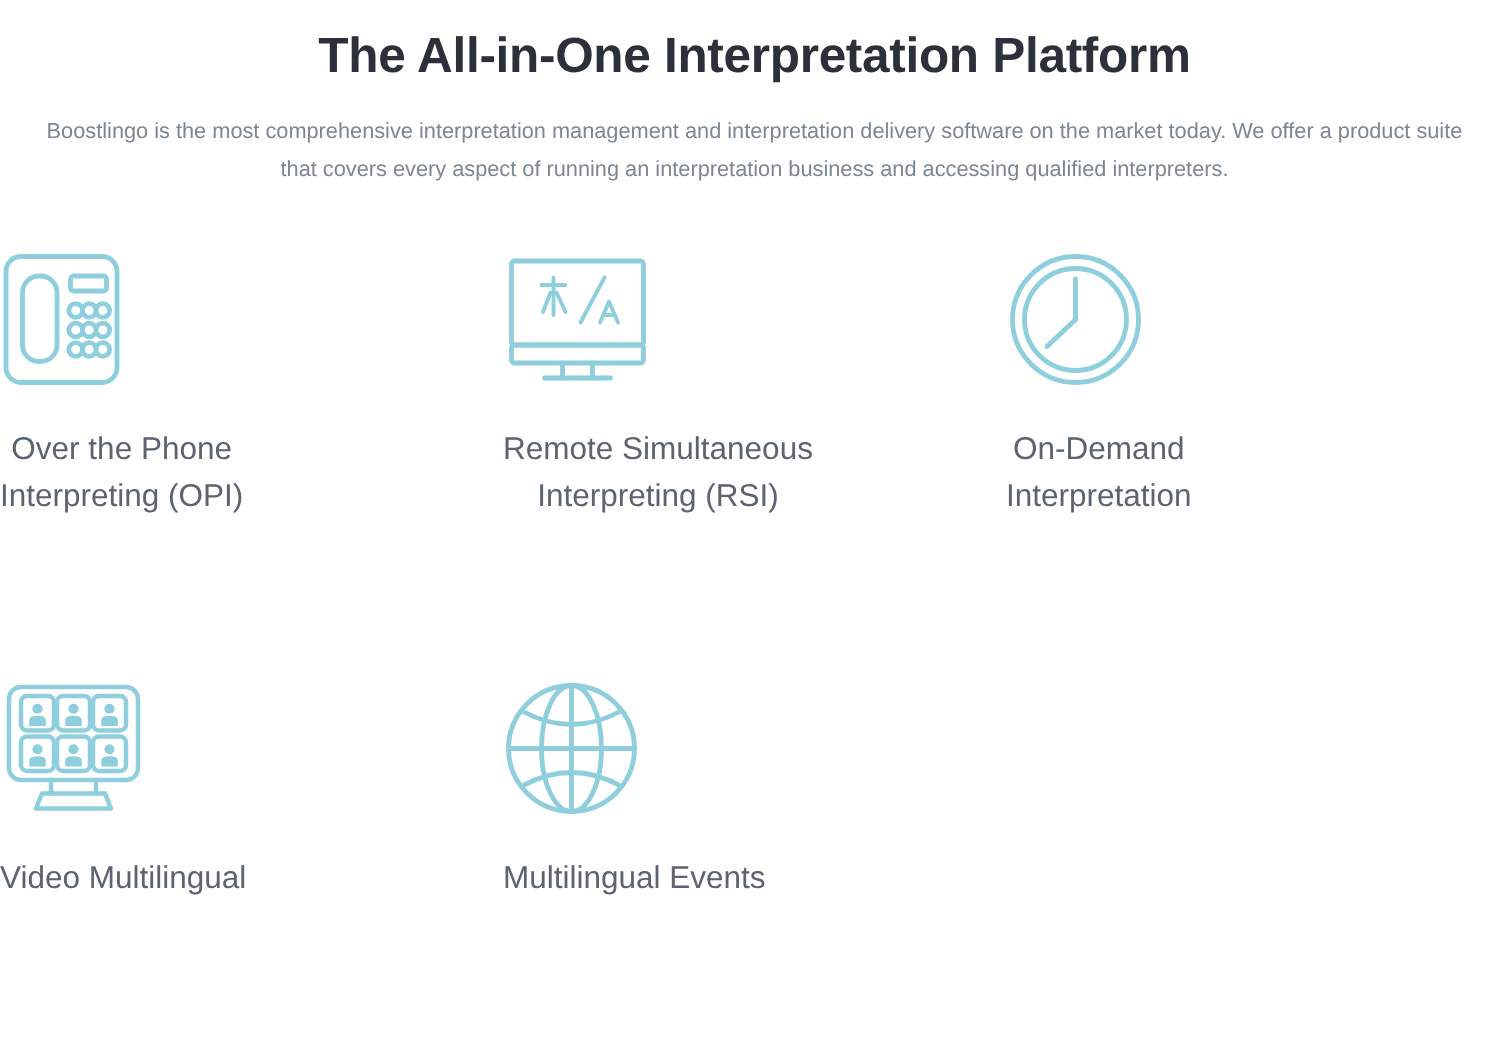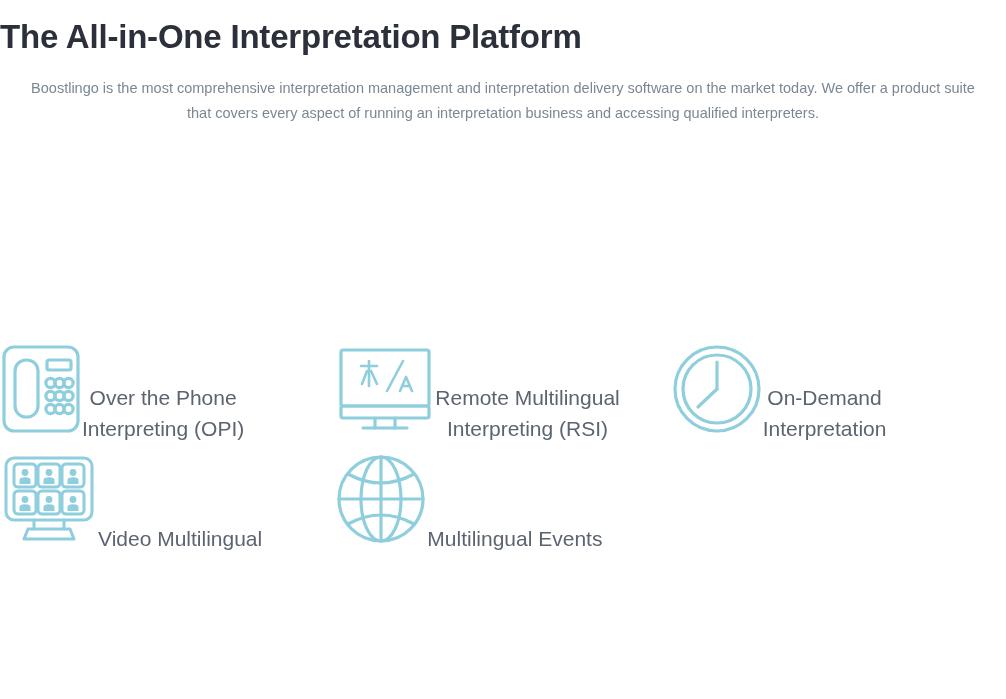--- a/index.html
+++ b/index.html
@@ -19,21 +19,21 @@
     width: 1006px;
     height: 699px;
     position: relative;
     box-sizing: border-box;
   }
 
   
   .hero-title {
     margin: 0;
     padding-top: 17px;
-    text-align: left;
+    text-align: center;
     font-size: 33px;
     line-height: 40px;
     font-weight: bold;
     letter-spacing: -0.2px;
     color: #2b303b;
   }
 
   .hero-sub {
     margin: 0 auto;
     padding-top: 19px;
@@ -51,22 +51,22 @@
     top: 158px;
     left: 0;
     width: 1006px;
     display: grid;
     grid-template-columns: repeat(3, 1fr);
     grid-template-rows: 286px 1fr;
   }
 
   .feature {
     display: flex;
-    flex-direction: row;
-    align-items: flex-end;
+    flex-direction: column;
+    align-items: flex-start;
   }
 
   .feature-icon {
     height: 110px;
     display: flex;
     align-items: center;
     justify-content: center;
   }
 
   .feature-icon svg {
@@ -136,21 +136,21 @@
             <line x1="34" y1="17" x2="34" y2="22"></line>
             <line x1="34" y1="22" x2="34" y2="42"></line>
             <path d="M32 27 L27 40"></path>
             <path d="M36 27 L42 40"></path>
             <line x1="52" y1="47" x2="68" y2="17"></line>
             <path d="M65 47 L71 33 L77 47"></path>
             <line x1="67.4" y1="42" x2="74.6" y2="42"></line>
           </g>
         </svg>
       </div>
-      <div class="feature-label">Remote Multilingual
+      <div class="feature-label">Remote Simultaneous
 Interpreting (RSI)</div>
     </div>
 
     <div class="feature row2">
       <div class="feature-icon">
         <svg width="92" height="92" viewBox="0 0 92 92" fill="none" stroke="#8ecedd" stroke-width="3.2" stroke-linecap="round" stroke-linejoin="round">
           <circle cx="46" cy="46" r="42"></circle>
           <circle cx="46" cy="46" r="34"></circle>
           <line x1="46" y1="46" x2="46" y2="19"></line>
           <line x1="46" y1="46" x2="27" y2="64"></line>

